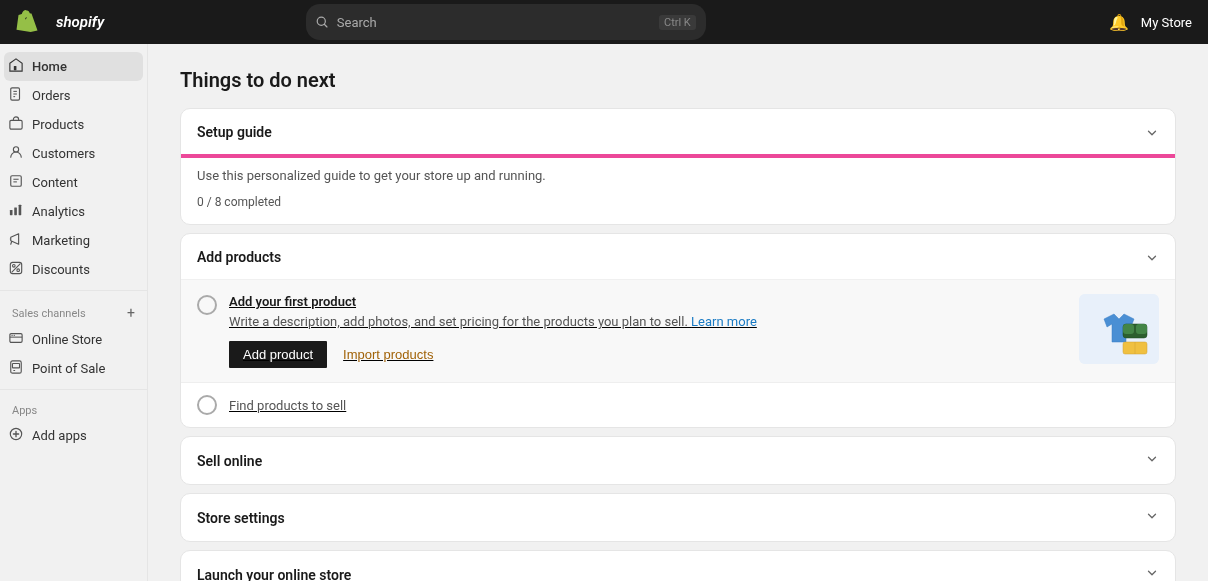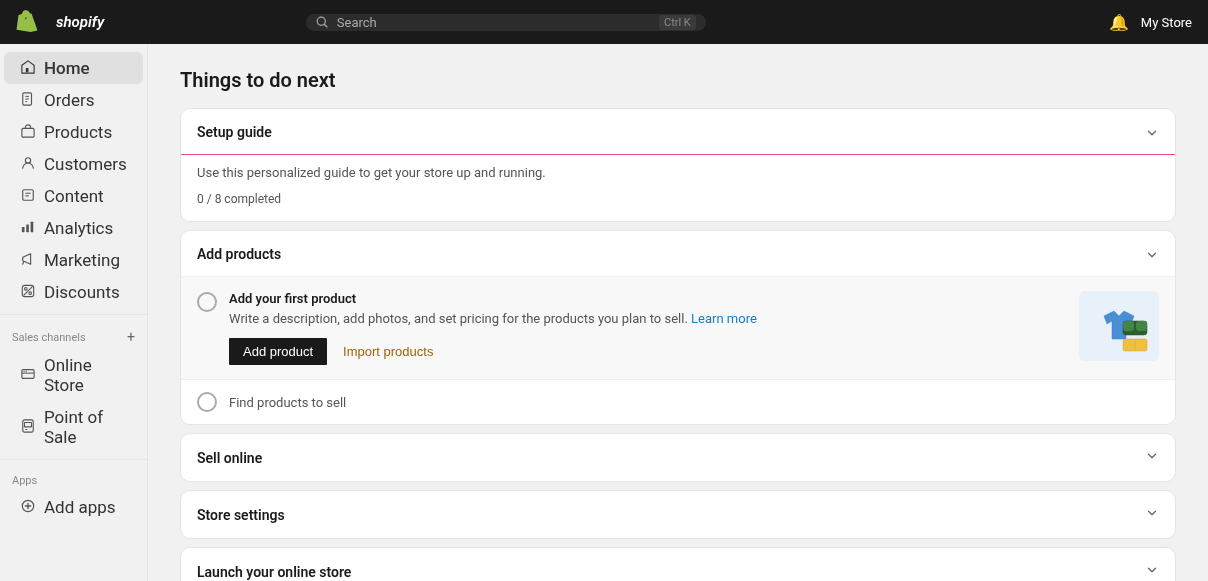--- a/index.html
+++ b/index.html
@@ -25,21 +25,21 @@
     .shopify-logo-icon {
       width: 24px;
       height: 24px;
     }
     .search-bar {
       flex: 1;
       max-width: 400px;
       margin: 0 auto;
       background: #2c2c2c;
       border-radius: 14px;
-      height: 17px;
+      height: 36px;
       display: flex;
       align-items: center;
       padding: 0 10px;
       gap: 8px;
       color: #aaa;
       font-size: 13px;
     }
     .search-shortcut {
       margin-left: auto;
       font-size: 11px;
@@ -78,22 +78,22 @@
       background: #f1f1f1;
       padding: 8px 0;
       overflow-y: auto;
       flex-shrink: 0;
       border-right: 1px solid #e5e5e5;
     }
     .sidebar-item {
       display: flex;
       align-items: center;
       gap: 8px;
-      padding: 6px 16px;
-      font-size: 17px;
+      padding: 6px 4px;
+      font-size: 13px;
       color: #333;
       cursor: pointer;
       border-radius: 6px;
       margin: 0 4px;
     }
     .sidebar-item.active { background: #e0e0e0; font-weight: 500; }
     .sidebar-icon { font-size: 14px; width: 16px; text-align: center; flex-shrink: 0; }
     .sidebar-section-header {
       font-size: 11px;
       color: #888;
@@ -138,36 +138,37 @@
     .card-header-title {
       font-size: 14px;
       font-weight: 600;
       color: #1a1a1a;
     }
     .card-chevron { font-size: 14px; color: #666; transition: transform 0.2s; }
     .card-chevron.up { transform: rotate(180deg); }
 
     .setup-guide-body {
       padding: 0 16px 14px;
-      border-top: 1px solid #ec4899;
+      border-top: 4px solid #ec4899;
     }
     .setup-guide-desc {
       font-size: 13px;
       color: #555;
       margin-bottom: 8px;
       padding-top: 10px;
     }
     .progress-text {
       font-size: 12px;
       color: #555;
     }
 
     
     .add-products-body {
       border-top: 1px solid #f0f0f0;
+      text-decoration: underline;
     }
     .product-task {
       display: flex;
       align-items: flex-start;
       padding: 14px 16px;
       gap: 12px;
       background: #f8f8f8;
     }
     .task-checkbox {
       width: 20px;

